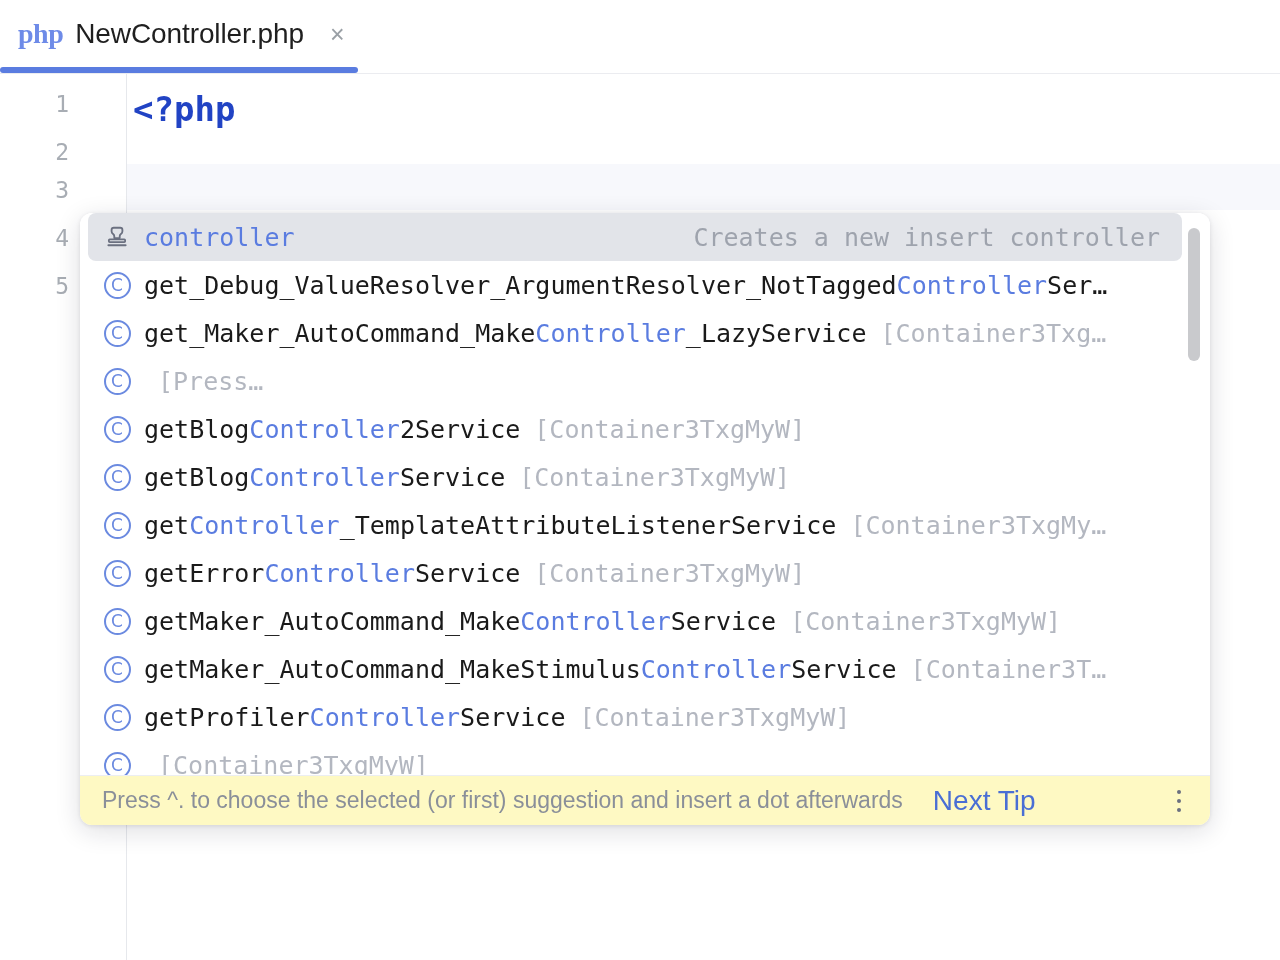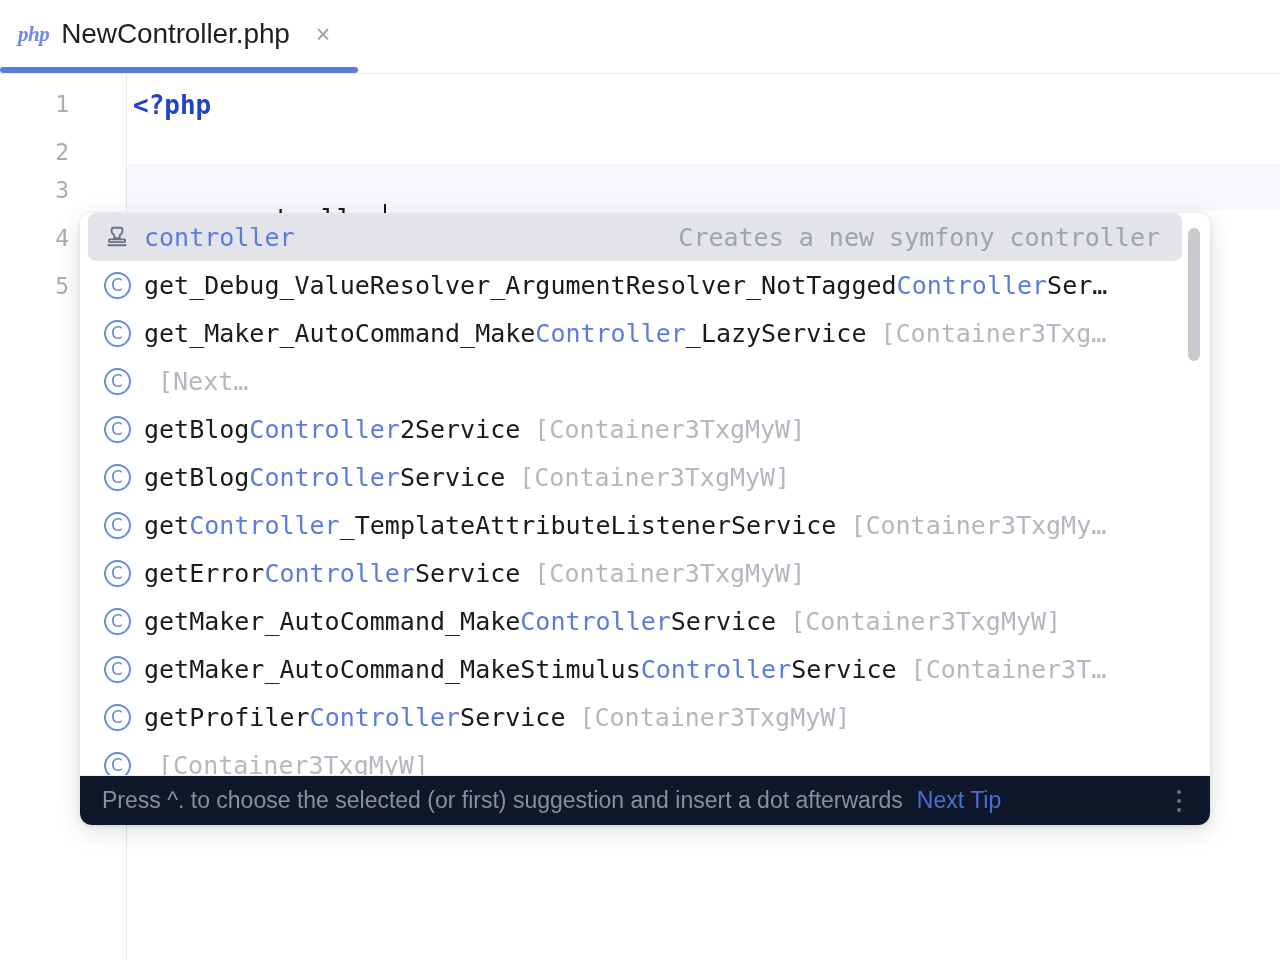--- a/index.html
+++ b/index.html
@@ -32,23 +32,22 @@
     left: 0; top: 0;
     height: 68px;
     display: flex;
     align-items: center;
     padding: 0 18px 0 18px;
     gap: 12px;
     cursor: default;
   }
   .tab-filetype-icon {
     font-family: "Liberation Serif", serif;
-    font-style: italic;
     font-weight: 700;
-    font-size: 21px;
+    font-size: 28px;
     color: #6E8BE8;
     letter-spacing: -0.5px;
   }
   .tab-title {
     font-size: 28px;
     color: #1f1f1f;
     letter-spacing: -0.1px;
     white-space: nowrap;
   }
   .tab-close {
@@ -94,21 +93,21 @@
   .line-highlight {
     position: absolute;
     left: 0; top: 90px;
     width: 1280px; height: 46px;
     background: #f7f8fc;
   }
   .code-line {
     position: absolute;
     left: 133px;
     font-family: "DejaVu Sans Mono", monospace;
-    font-size: 26px;
+    font-size: 34px;
     line-height: 1;
     color: #1a1a1a;
     white-space: pre;
   }
   .kw-php { color: #2143C4; font-weight: 600; }
   .caret {
     display: inline-block;
     width: 2px; height: 30px;
     background: #111;
     vertical-align: -6px;
@@ -221,37 +220,37 @@
     background: #c9cacd;
     border-radius: 6px;
     cursor: pointer;
   }
 
   
   .hintbar {
     position: absolute;
     left: 0; bottom: 0;
     width: 1130px; height: 50px;
-    background: #0f172a;
+    background: #fef9c3;
     display: flex;
     align-items: center;
     padding: 0 18px 0 22px;
     border-top: 1px solid #eceef2;
   }
   .hint-text {
     font-family: "Liberation Sans", sans-serif;
     font-size: 23px;
     color: #8a8f99;
     white-space: nowrap;
   }
   .hint-link {
     font-family: "Liberation Sans", sans-serif;
-    font-size: 23px;
+    font-size: 28px;
     color: #4A6FD4;
-    margin-left: 14px;
+    margin-left: 30px;
     cursor: pointer;
     white-space: nowrap;
   }
   .hint-more {
     margin-left: auto;
     width: 26px; height: 32px;
     display: flex;
     flex-direction: column;
     align-items: center;
     justify-content: center;
@@ -302,42 +301,42 @@
     <div class="popup-list" id="completion-list">
         <div class="row selected">
           <span class="row-icon icon-stamp">
             <svg width="26" height="26" viewBox="0 0 24 24" fill="none" stroke="#6b7080" stroke-width="1.7" stroke-linecap="round" stroke-linejoin="round">
               <path d="M9 3.5h6a2 2 0 0 1 2 2v1.2c0 1.1-.6 2-1.4 2.6-.8.6-1.1 1.2-1.1 2.1V13h-5v-1.6c0-.9-.3-1.5-1.1-2.1C7.6 8.7 7 7.8 7 6.7V5.5a2 2 0 0 1 2-2z"></path>
               <rect x="4.5" y="14.2" width="15" height="2.6" rx="0.8"></rect>
               <path d="M4 19.6h16"></path>
             </svg>
           </span>
           <span class="row-label tmpl"><span class="hl">controller</span></span>
-          <span class="row-desc">Creates a new symfony controller</span>
+          <span class="row-desc">Creates a new insert controller</span>
         </div>
         <div class="row">
           <span class="row-icon">
             <span class="icon-class">C</span>
           </span>
           <span class="row-label"><span>get_Debug_ValueResolver_ArgumentResolver_NotTagged</span><span class="hl">Controller</span><span>Ser</span></span>
           <span class="ellipsis">…</span>
         </div>
         <div class="row">
           <span class="row-icon">
             <span class="icon-class">C</span>
           </span>
           <span class="row-label"><span>get_Maker_AutoCommand_Make</span><span class="hl">Controller</span><span>_LazyService</span></span>
           <span class="row-tail">[Container3Txg</span>
           <span class="ellipsis dim">…</span>
         </div>
         <div class="row">
           <span class="row-icon">
             <span class="icon-class">C</span>
           </span>
-          <span class="row-tail">[Next</span>
+          <span class="row-tail">[Press</span>
           <span class="ellipsis dim">…</span>
         </div>
         <div class="row">
           <span class="row-icon">
             <span class="icon-class">C</span>
           </span>
           <span class="row-label"><span>getBlog</span><span class="hl">Controller</span><span>2Service</span></span>
           <span class="row-tail">[Container3TxgMyW]</span>
         </div>
         <div class="row">

